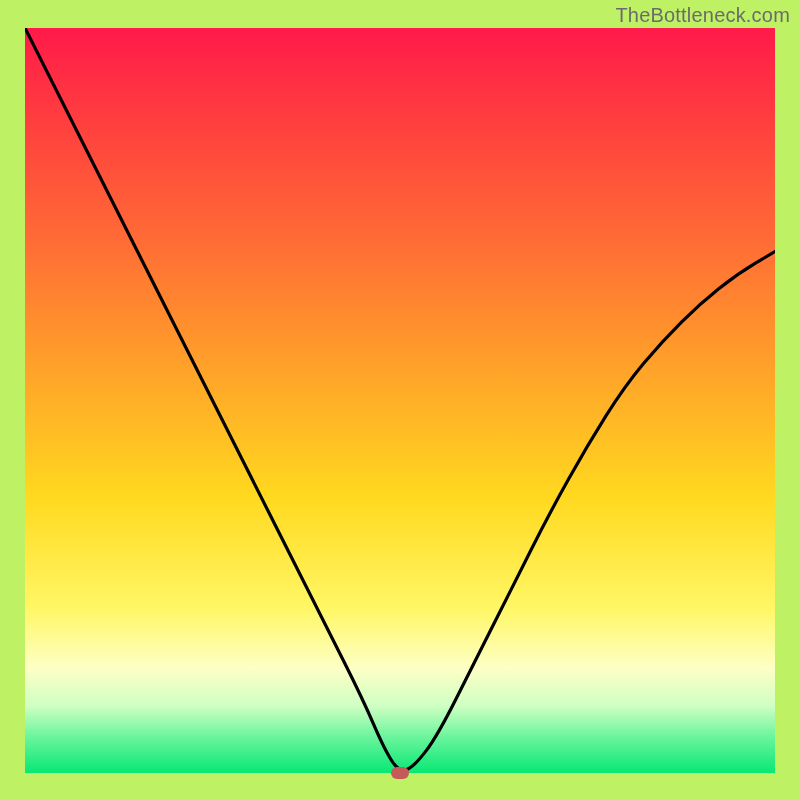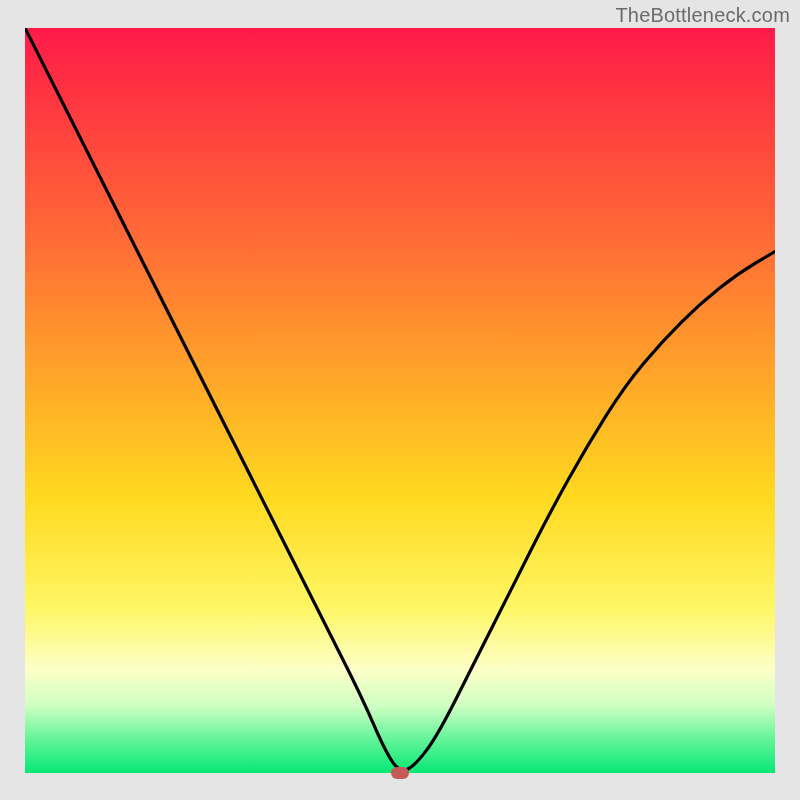--- a/index.html
+++ b/index.html
@@ -8,21 +8,21 @@
     width: 800px;
     height: 800px;
     background: #000;
     overflow: hidden;
     font-family: Arial, Helvetica, sans-serif;
   }
   .frame {
     position: relative;
     width: 800px;
     height: 800px;
-    background: #e5e5e5;
+    background: #bef264;
   }
   .watermark {
     position: absolute;
     top: 4px;
     right: 10px;
     color: #6b6b6b;
     font-size: 20px;
     font-weight: 500;
     letter-spacing: 0.2px;
     user-select: none;

